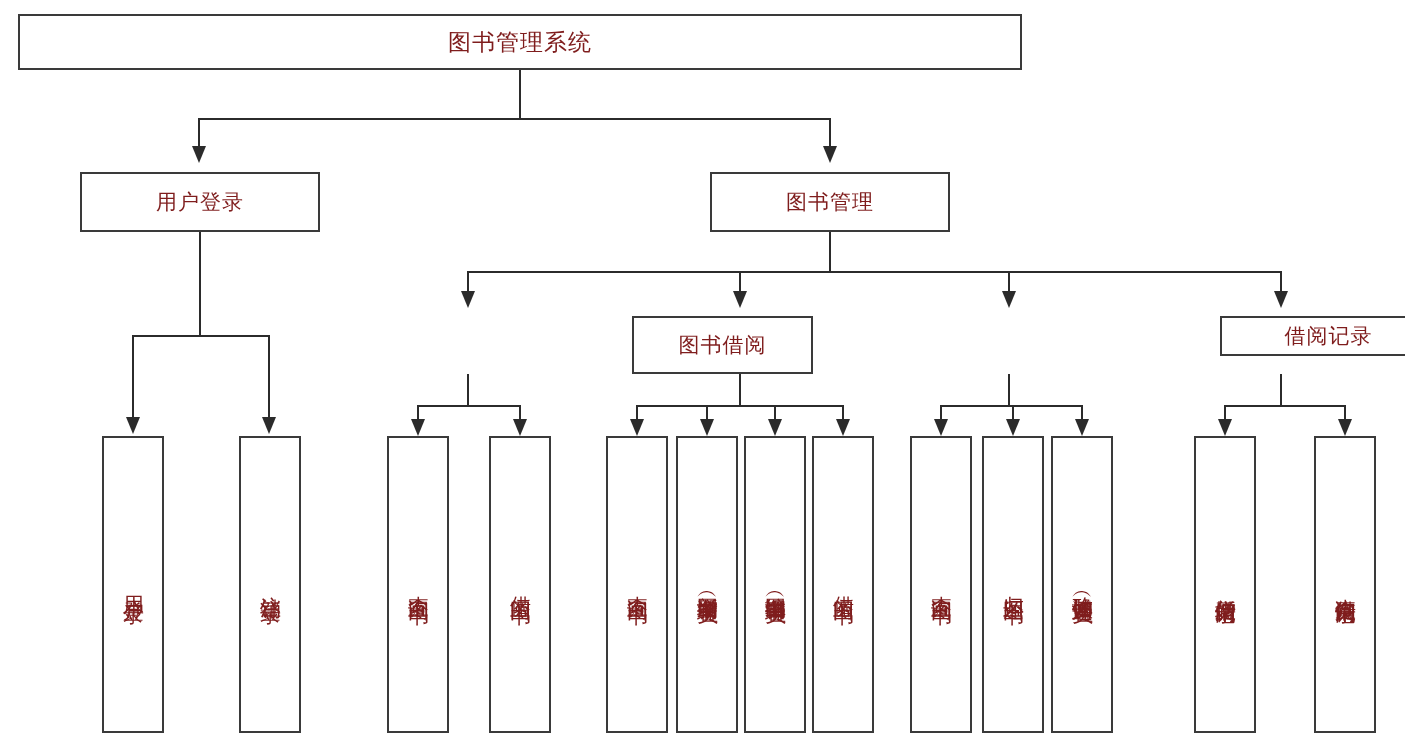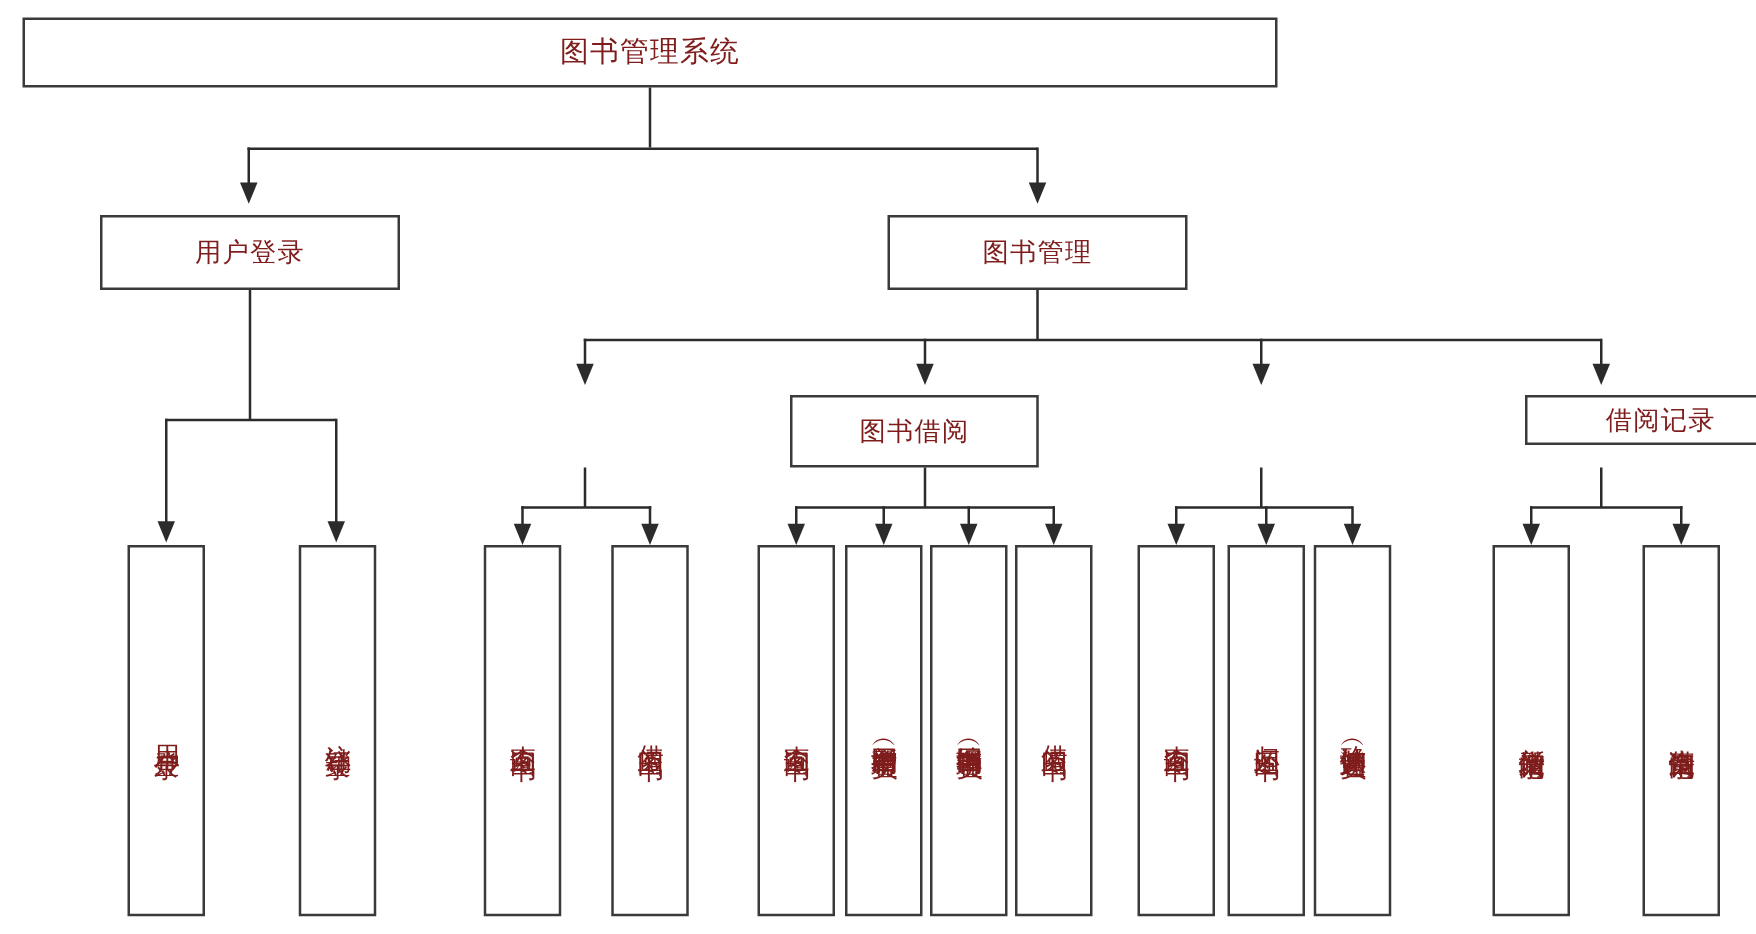--- a/index.html
+++ b/index.html
@@ -115,21 +115,21 @@
 
   <div class="ln vline" style="left:467px;top:271px;width:2px;height:22px;"></div>
   <div class="arrow" style="left:461px;top:291px;"></div>
   <div class="ln vline" style="left:739px;top:271px;width:2px;height:22px;"></div>
   <div class="arrow" style="left:733px;top:291px;"></div>
   <div class="ln vline" style="left:1008px;top:271px;width:2px;height:22px;"></div>
   <div class="arrow" style="left:1002px;top:291px;"></div>
   <div class="ln vline" style="left:1280px;top:271px;width:2px;height:22px;"></div>
   <div class="arrow" style="left:1274px;top:291px;"></div>
 
-  <div class="node" style="left:632px;top:316px;width:199px;height:58px;">
+  <div class="node" style="left:632px;top:316px;width:181px;height:58px;">
     <span class="lbl">图书借阅</span>
   </div>
   <div class="node" style="left:1220px;top:316px;width:217px;height:40px;">
     <span class="lbl">借阅记录</span>
   </div>
 
   <div class="ln vline" style="left:467px;top:374px;width:2px;height:32px;"></div>
   <div class="ln hline" style="left:417px;top:405px;width:104px;height:2px;"></div>
   <div class="ln vline" style="left:417px;top:405px;width:2px;height:16px;"></div>
   <div class="arrow" style="left:411px;top:419px;"></div>

